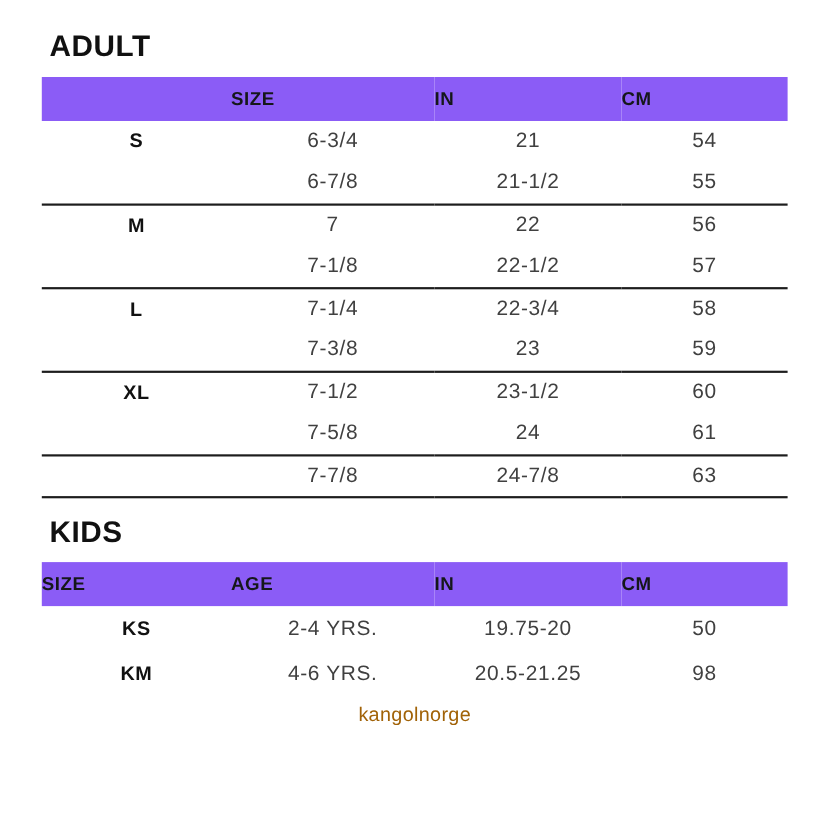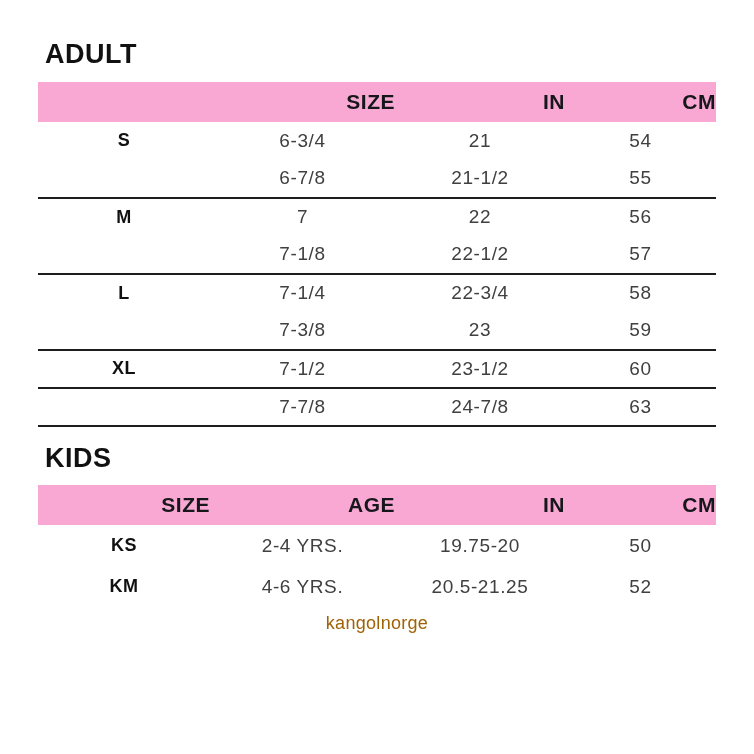--- a/index.html
+++ b/index.html
@@ -15,43 +15,43 @@
     background: #ffffff;
     box-sizing: border-box;
     padding-top: 24px;
     overflow: hidden;
   }
   .section-title {
     font-size: 27px;
     font-weight: 800;
     letter-spacing: 0.5px;
     color: #111111;
-    margin: 16px 0 12px 45px;
+    margin: 4px 0 12px 45px;
     line-height: 1.1;
   }
   .section-title.kids {
     margin-top: 17px;
   }
   table.size-table {
     border-collapse: collapse;
     table-layout: fixed;
     width: 678px;
     margin-left: 38px;
   }
   col.c1 { width: 172px; }
   col.c2 { width: 185px; }
   col.c3 { width: 170px; }
   col.c4 { width: 151px; }
   table.size-table thead th {
-    background: #f9a8d4;
+    background: #8b5cf6;
     height: 40px;
-    font-size: 21px;
+    font-size: 17px;
     font-weight: 700;
     letter-spacing: 0.5px;
-    text-align: right;
+    text-align: left;
     vertical-align: middle;
     color: #15171a;
     padding: 0;
   }
   table.size-table tbody tr {
     height: 38px;
   }
   table.kids tbody tr {
     height: 41px;
   }
@@ -148,20 +148,26 @@
           <td class="data">59</td>
         </tr>
       </tbody>
       <tbody class="group">
         <tr>
           <th class="row-label">XL</th>
           <td class="data">7-1/2</td>
           <td class="data">23-1/2</td>
           <td class="data">60</td>
         </tr>
+        <tr>
+          <th class="row-label"></th>
+          <td class="data">7-5/8</td>
+          <td class="data">24</td>
+          <td class="data">61</td>
+        </tr>
       </tbody>
       <tbody class="group">
         <tr>
           <th class="row-label"></th>
           <td class="data">7-7/8</td>
           <td class="data">24-7/8</td>
           <td class="data">63</td>
         </tr>
       </tbody>
     </table>
@@ -187,20 +193,20 @@
         <tr>
           <th class="row-label">KS</th>
           <td class="data">2-4 YRS.</td>
           <td class="data">19.75-20</td>
           <td class="data">50</td>
         </tr>
         <tr>
           <th class="row-label">KM</th>
           <td class="data">4-6 YRS.</td>
           <td class="data">20.5-21.25</td>
-          <td class="data">52</td>
+          <td class="data">98</td>
         </tr>
       </tbody>
   </table>
 
   <div class="brand-footer">kangolnorge</div>
 
 </div>
 
 </body></html>

